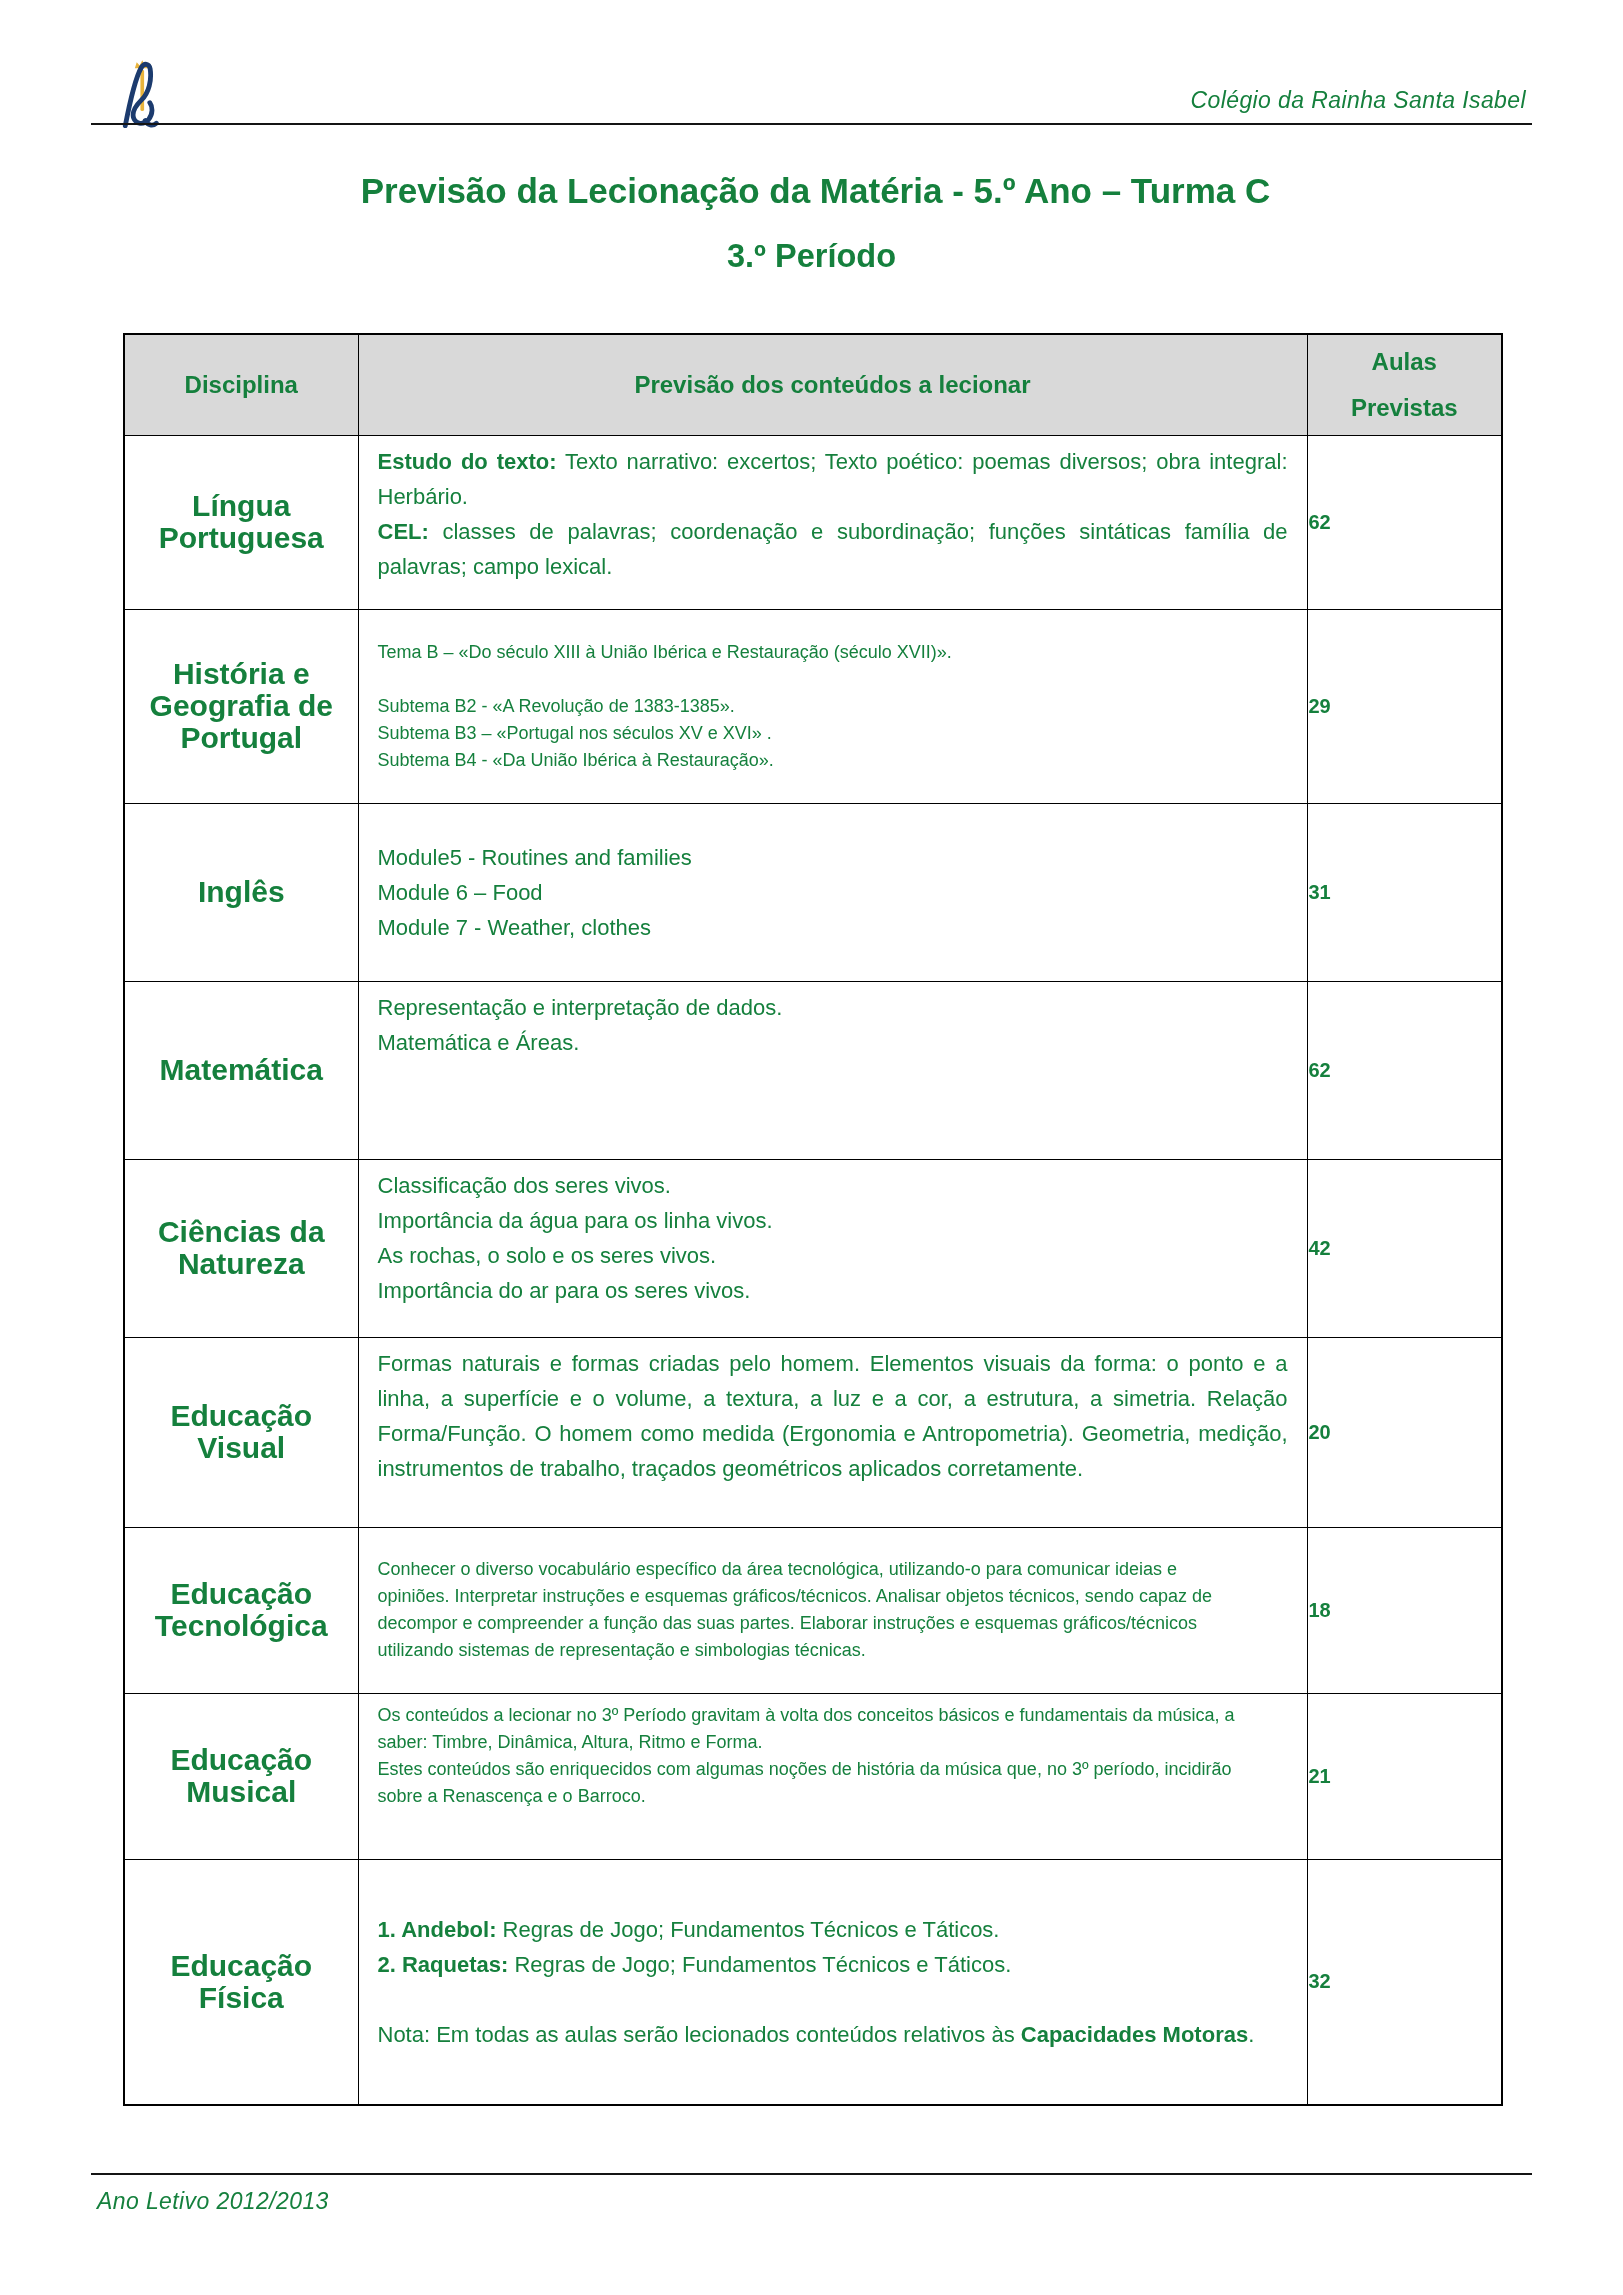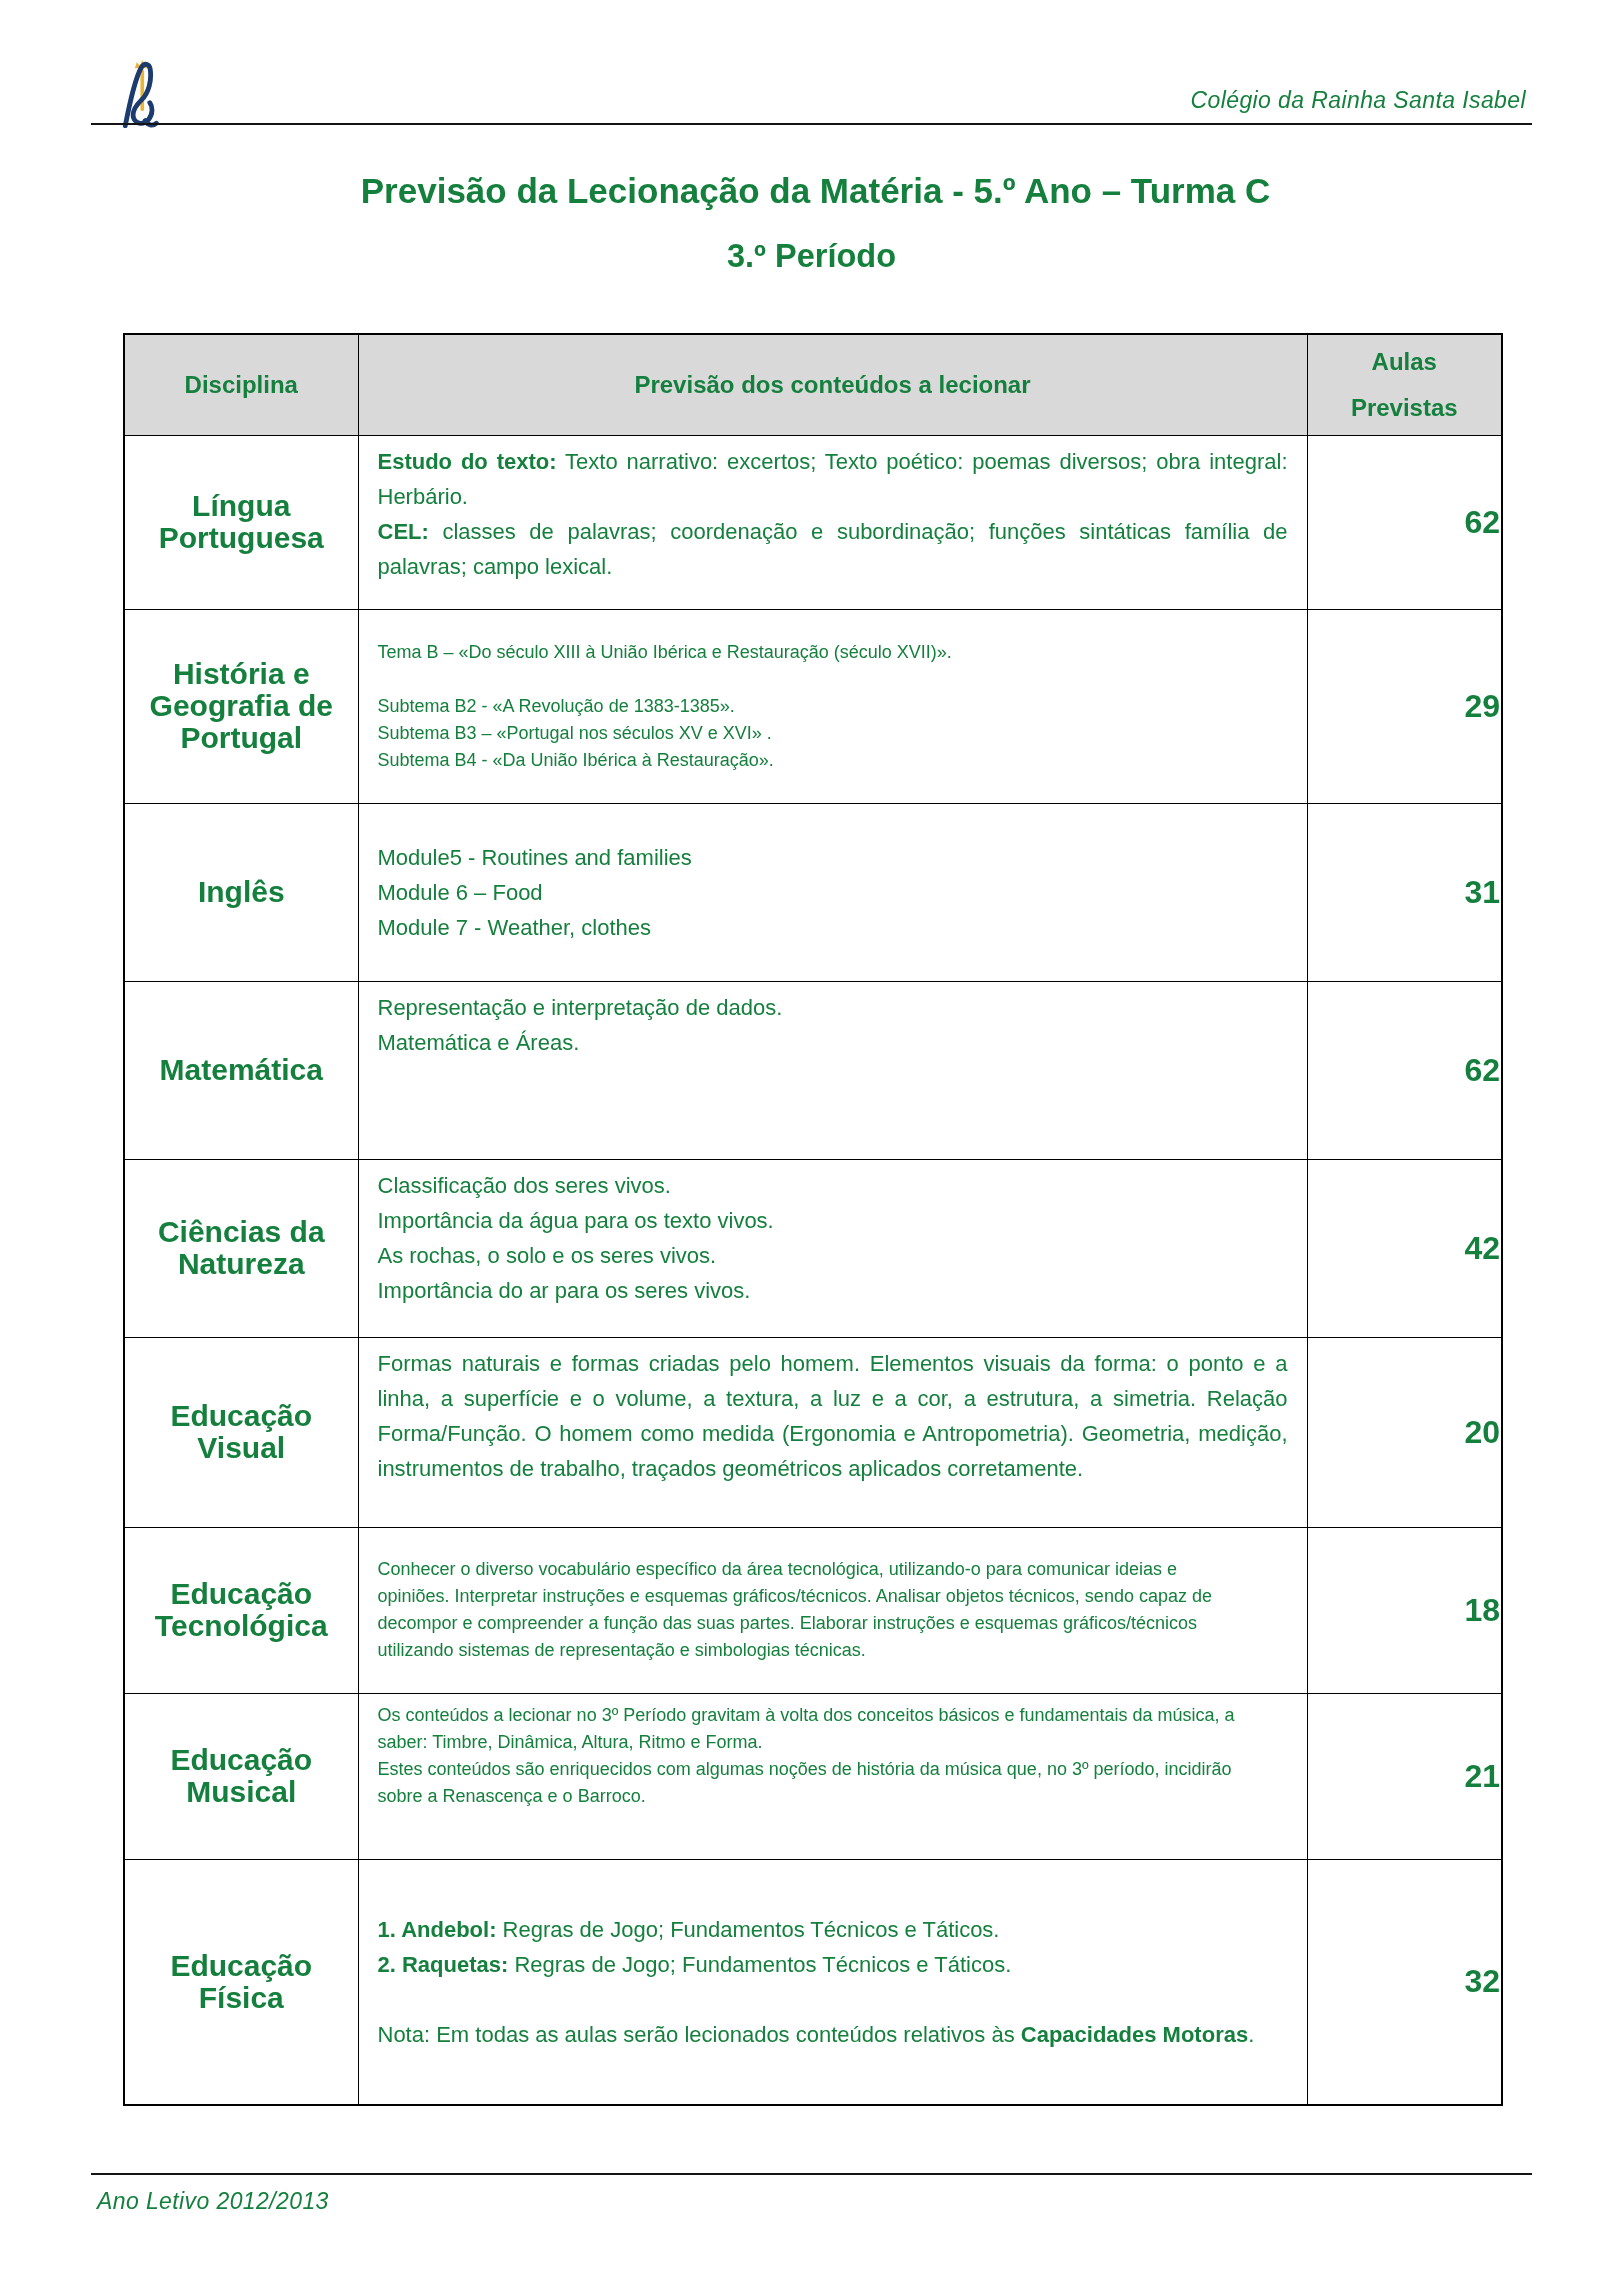--- a/index.html
+++ b/index.html
@@ -39,21 +39,21 @@
   .subjects th{
     font-weight:bold;font-size:24px;text-align:center;vertical-align:middle;
   }
   .th-lessons div{line-height:27px;}
   .th-lessons div:first-child{margin-bottom:19px;}
   td.discipline{
     font-weight:bold;font-size:30px;line-height:32px;
     text-align:center;vertical-align:middle;padding:0 24px;
   }
   td.lessons{
-    font-weight:bold;font-size:32px;text-align:right;vertical-align:middle;
+    font-weight:bold;font-size:20px;text-align:left;vertical-align:middle;
   }
   td.content{padding:8px 19px;}
   td.content p{margin:0;}
   td.content.normal p{font-size:22px;line-height:35px;}
   td.content.small p{font-size:18px;line-height:27px;max-width:860px;}
   td.content.v-top{vertical-align:top;}
   td.content.v-center{vertical-align:middle;}
   td.content.a-justify p{text-align:justify;}
   td.content.a-left p{text-align:left;}
   td.content b{font-weight:bold;}
@@ -130,21 +130,21 @@
           <td class="content normal v-top a-left">
             <p><span>Representação e interpretação de dados.</span></p>
             <p><span>Matemática e Áreas.</span></p>
           </td>
           <td class="lessons">62</td>
         </tr>
         <tr style="height: 178px;">
           <td class="discipline">Ciências da Natureza</td>
           <td class="content normal v-top a-left">
             <p><span>Classificação dos seres vivos.</span></p>
-            <p><span>Importância da água para os texto vivos.</span></p>
+            <p><span>Importância da água para os linha vivos.</span></p>
             <p><span>As rochas, o solo e os seres vivos.</span></p>
             <p><span>Importância do ar para os seres vivos.</span></p>
           </td>
           <td class="lessons">42</td>
         </tr>
         <tr style="height: 190px;">
           <td class="discipline">Educação Visual</td>
           <td class="content normal v-top a-justify">
             <p><span>Formas naturais e formas criadas pelo homem. Elementos visuais da forma: o ponto e a linha, a superfície e o volume, a textura, a luz e a cor, a estrutura, a simetria. Relação Forma/Função. O homem como medida (Ergonomia e Antropometria). Geometria, medição, instrumentos de trabalho, traçados geométricos aplicados corretamente.</span></p>
           </td>

